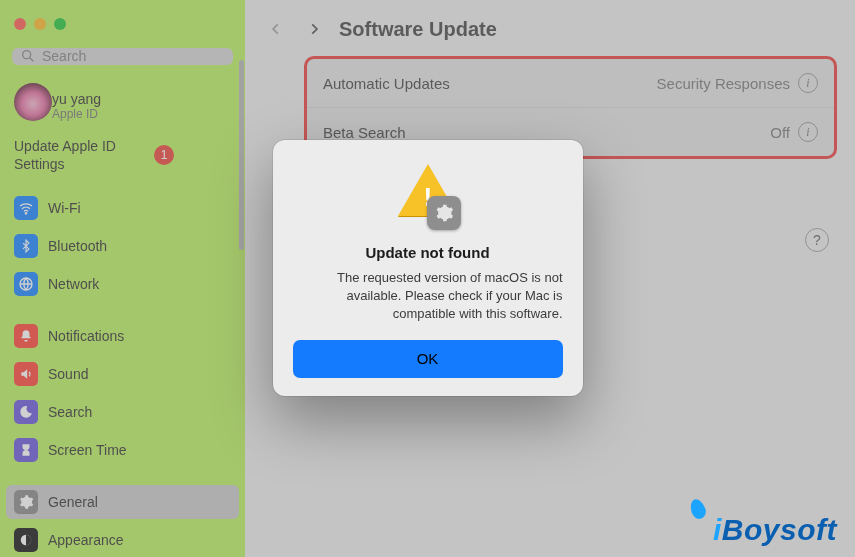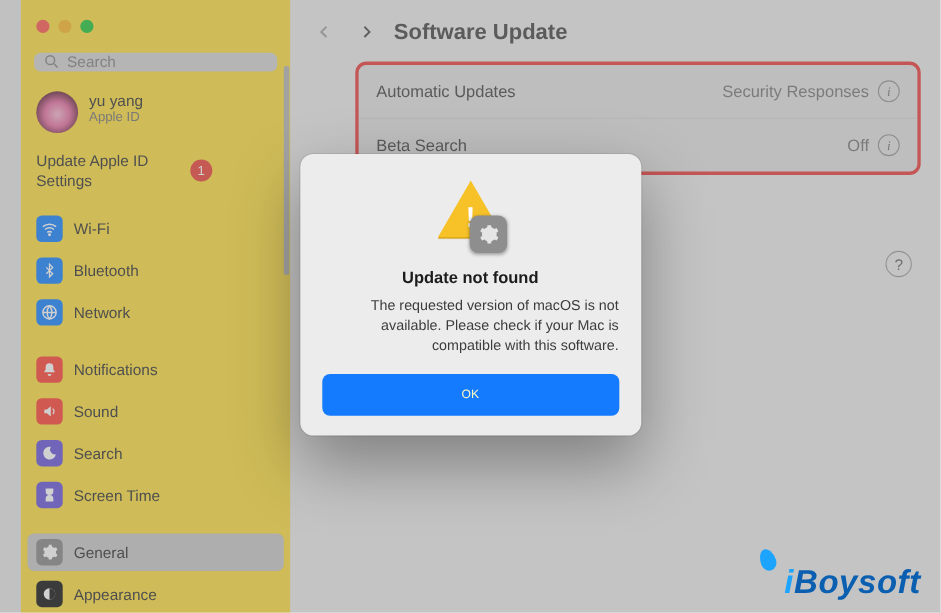--- a/index.html
+++ b/index.html
@@ -3,40 +3,39 @@
 <meta charset="utf-8">
 <style>
   * { box-sizing: border-box; margin: 0; padding: 0; font-family: -apple-system, "Helvetica Neue", Arial, sans-serif; }
   html, body { width: 855px; height: 557px; overflow: hidden; }
   .window {
     width: 855px; height: 557px; background: #e8e8e8; position: relative;
     display: flex;
   }
   
   .sidebar {
-    width: 245px; height: 100%; background: #fde047; padding: 10px 0 0 0;
+    width: 245px; height: 100%; background: #bef264; padding: 10px 0 0 0;
     display: flex; flex-direction: column; gap: 4px;
     position: relative;
-    margin-left: 19px;
   }
   .traffic { display: flex; gap: 8px; padding: 8px 14px 14px 14px; }
   .dot { width: 12px; height: 12px; border-radius: 50%; }
   .dot.red { background: #ff5f57; }
   .dot.yellow { background: #febc2e; }
   .dot.green { background: #28c840; }
 
   .search {
     margin: 0 12px 8px 12px; height: 30px; background: #d6d6d6; border-radius: 6px;
     display: flex; align-items: center; padding: 0 8px; color: #878787;
   }
   .search svg { width: 16px; height: 16px; flex-shrink: 0; }
   .search span { margin-left: 6px; font-size: 14px; }
 
   .user-row {
-    display: flex; align-items: flex-start; gap: 10px; padding: 6px 14px; color: #555;
+    display: flex; align-items: flex-end; padding: 6px 14px; color: #555;
   }
   .avatar {
     width: 38px; height: 38px; border-radius: 50%; overflow: hidden; flex-shrink:0;
     background: radial-gradient(circle at 50% 55%, #f7bcd1 0%, #e875a7 40%, #7a3650 70%, #203018 100%);
   }
   .user-texts { display:flex; flex-direction:column; }
   .user-name { font-size: 14px; color:#3a3a3a; }
   .user-sub  { font-size: 12px; color:#7a7a7a; }
 
   .update-apple {
@@ -133,22 +132,22 @@
     position:absolute; left:31px; top:20px; color:#fff; font-weight:700; font-size:26px;
   }
   .gear-badge {
     position:absolute; right:2px; bottom:2px; width:34px; height:34px; border-radius:8px;
     background:#8e8e8e; display:flex; align-items:center; justify-content:center; color:#e5e5e5;
     box-shadow:0 1px 3px rgba(0,0,0,0.3);
   }
   .modal h2 { font-size:15px; color:#1c1c1c; font-weight:700; margin-bottom:8px; }
   .modal p  { font-size:13px; color:#3c3c3c; line-height:1.4; margin-bottom:16px;text-align:right; }
   .ok-btn {
-    width:100%; height:38px; border:none; border-radius:7px; background:#147bff; color:#fef9c3;
-    font-size:11px; font-weight:500; cursor:pointer;
+    width:100%; height:38px; border:none; border-radius:7px; background:#147bff; color:#000000;
+    font-size:15px; font-weight:500; cursor:pointer;
   }
 
   
   .watermark {
     position:absolute; right:18px; bottom:10px; font-size:30px; font-weight:700; font-style:italic;
     color:#0b5fb0; letter-spacing:0.5px;margin-top:20px;
   }
   .watermark .i { color:#1da4ff; }
   .drop {
     position:absolute; right:150px; bottom:38px; width:14px; height:20px;

